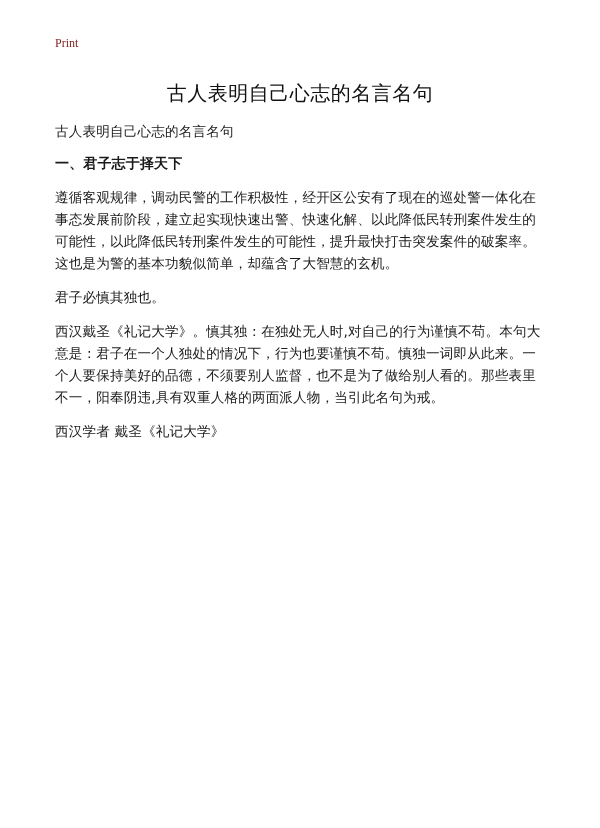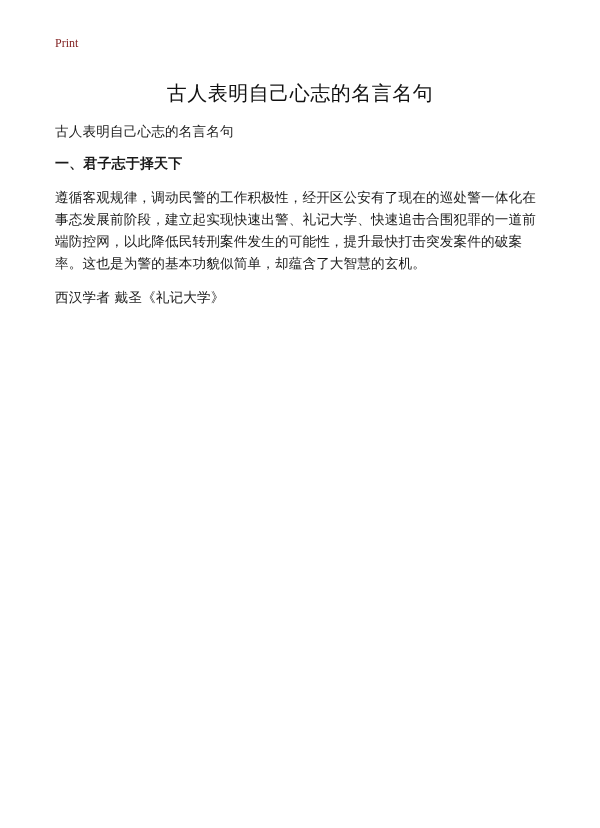--- a/index.html
+++ b/index.html
@@ -58,17 +58,19 @@
 <body>
 
 <div class="print-label">Print</div>
 
 <div class="doc-title">古人表明自己心志的名言名句</div>
 
 <div class="content">
   <p class="subtitle">古人表明自己心志的名言名句</p>
 
   <h2>一、君子志于择天下</h2>
-  <p>遵循客观规律，调动民警的工作积极性，经开区公安有了现在的巡处警一体化在事态发展前阶段，建立起实现快速出警、礼记大学、快速追击合围犯罪的一道前端防控网，以此降低民转刑案件发生的可能性，提升最快打击突发案件的破案率。这也是为警的基本功貌似简单，却蕴含了大智慧的玄机。</p>
+  <p>遵循客观规律，调动民警的工作积极性，经开区公安有了现在的巡处警一体化在事态发展前阶段，建立起实现快速出警、快速化解、以此降低民转刑案件发生的可能性，以此降低民转刑案件发生的可能性，提升最快打击突发案件的破案率。这也是为警的基本功貌似简单，却蕴含了大智慧的玄机。</p>
 
+  <p>君子必慎其独也。</p>
+  <p>西汉戴圣《礼记大学》。慎其独：在独处无人时,对自己的行为谨慎不苟。本句大意是：君子在一个人独处的情况下，行为也要谨慎不苟。慎独一词即从此来。一个人要保持美好的品德，不须要别人监督，也不是为了做给别人看的。那些表里不一，阳奉阴违,具有双重人格的两面派人物，当引此名句为戒。</p>
   <p>西汉学者 戴圣《礼记大学》</p>
 
 </div>
 
 </body></html>

